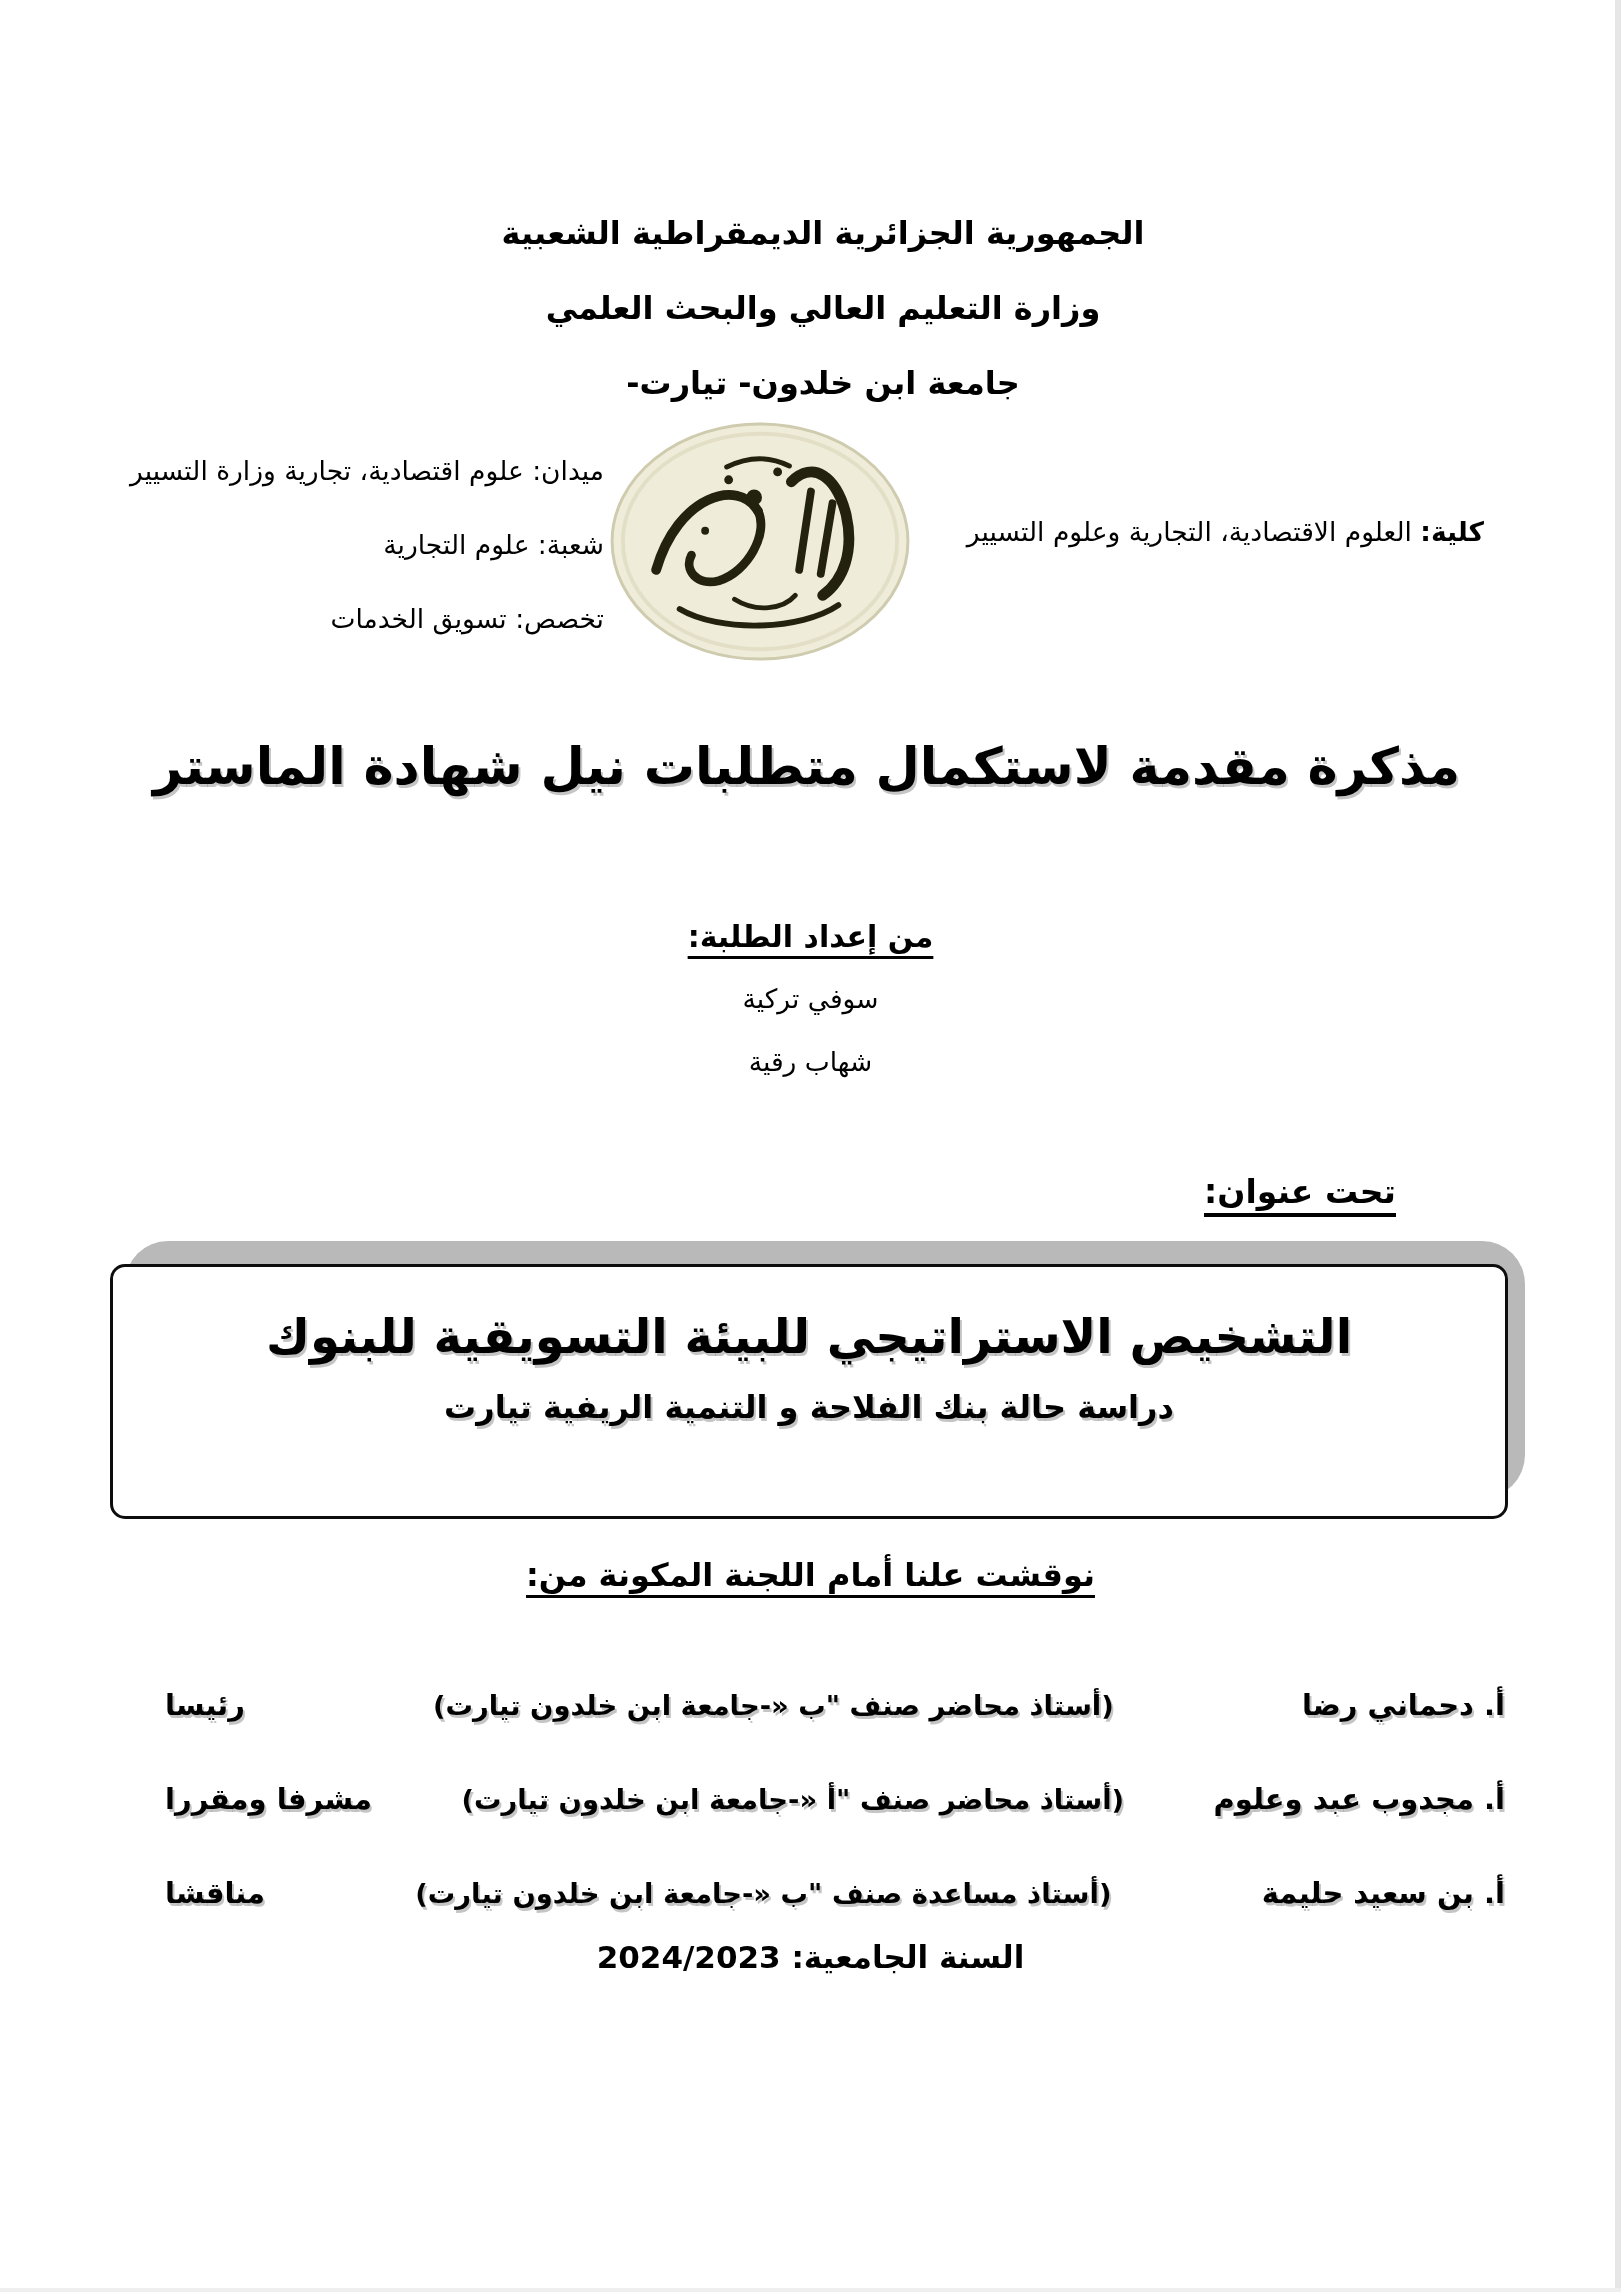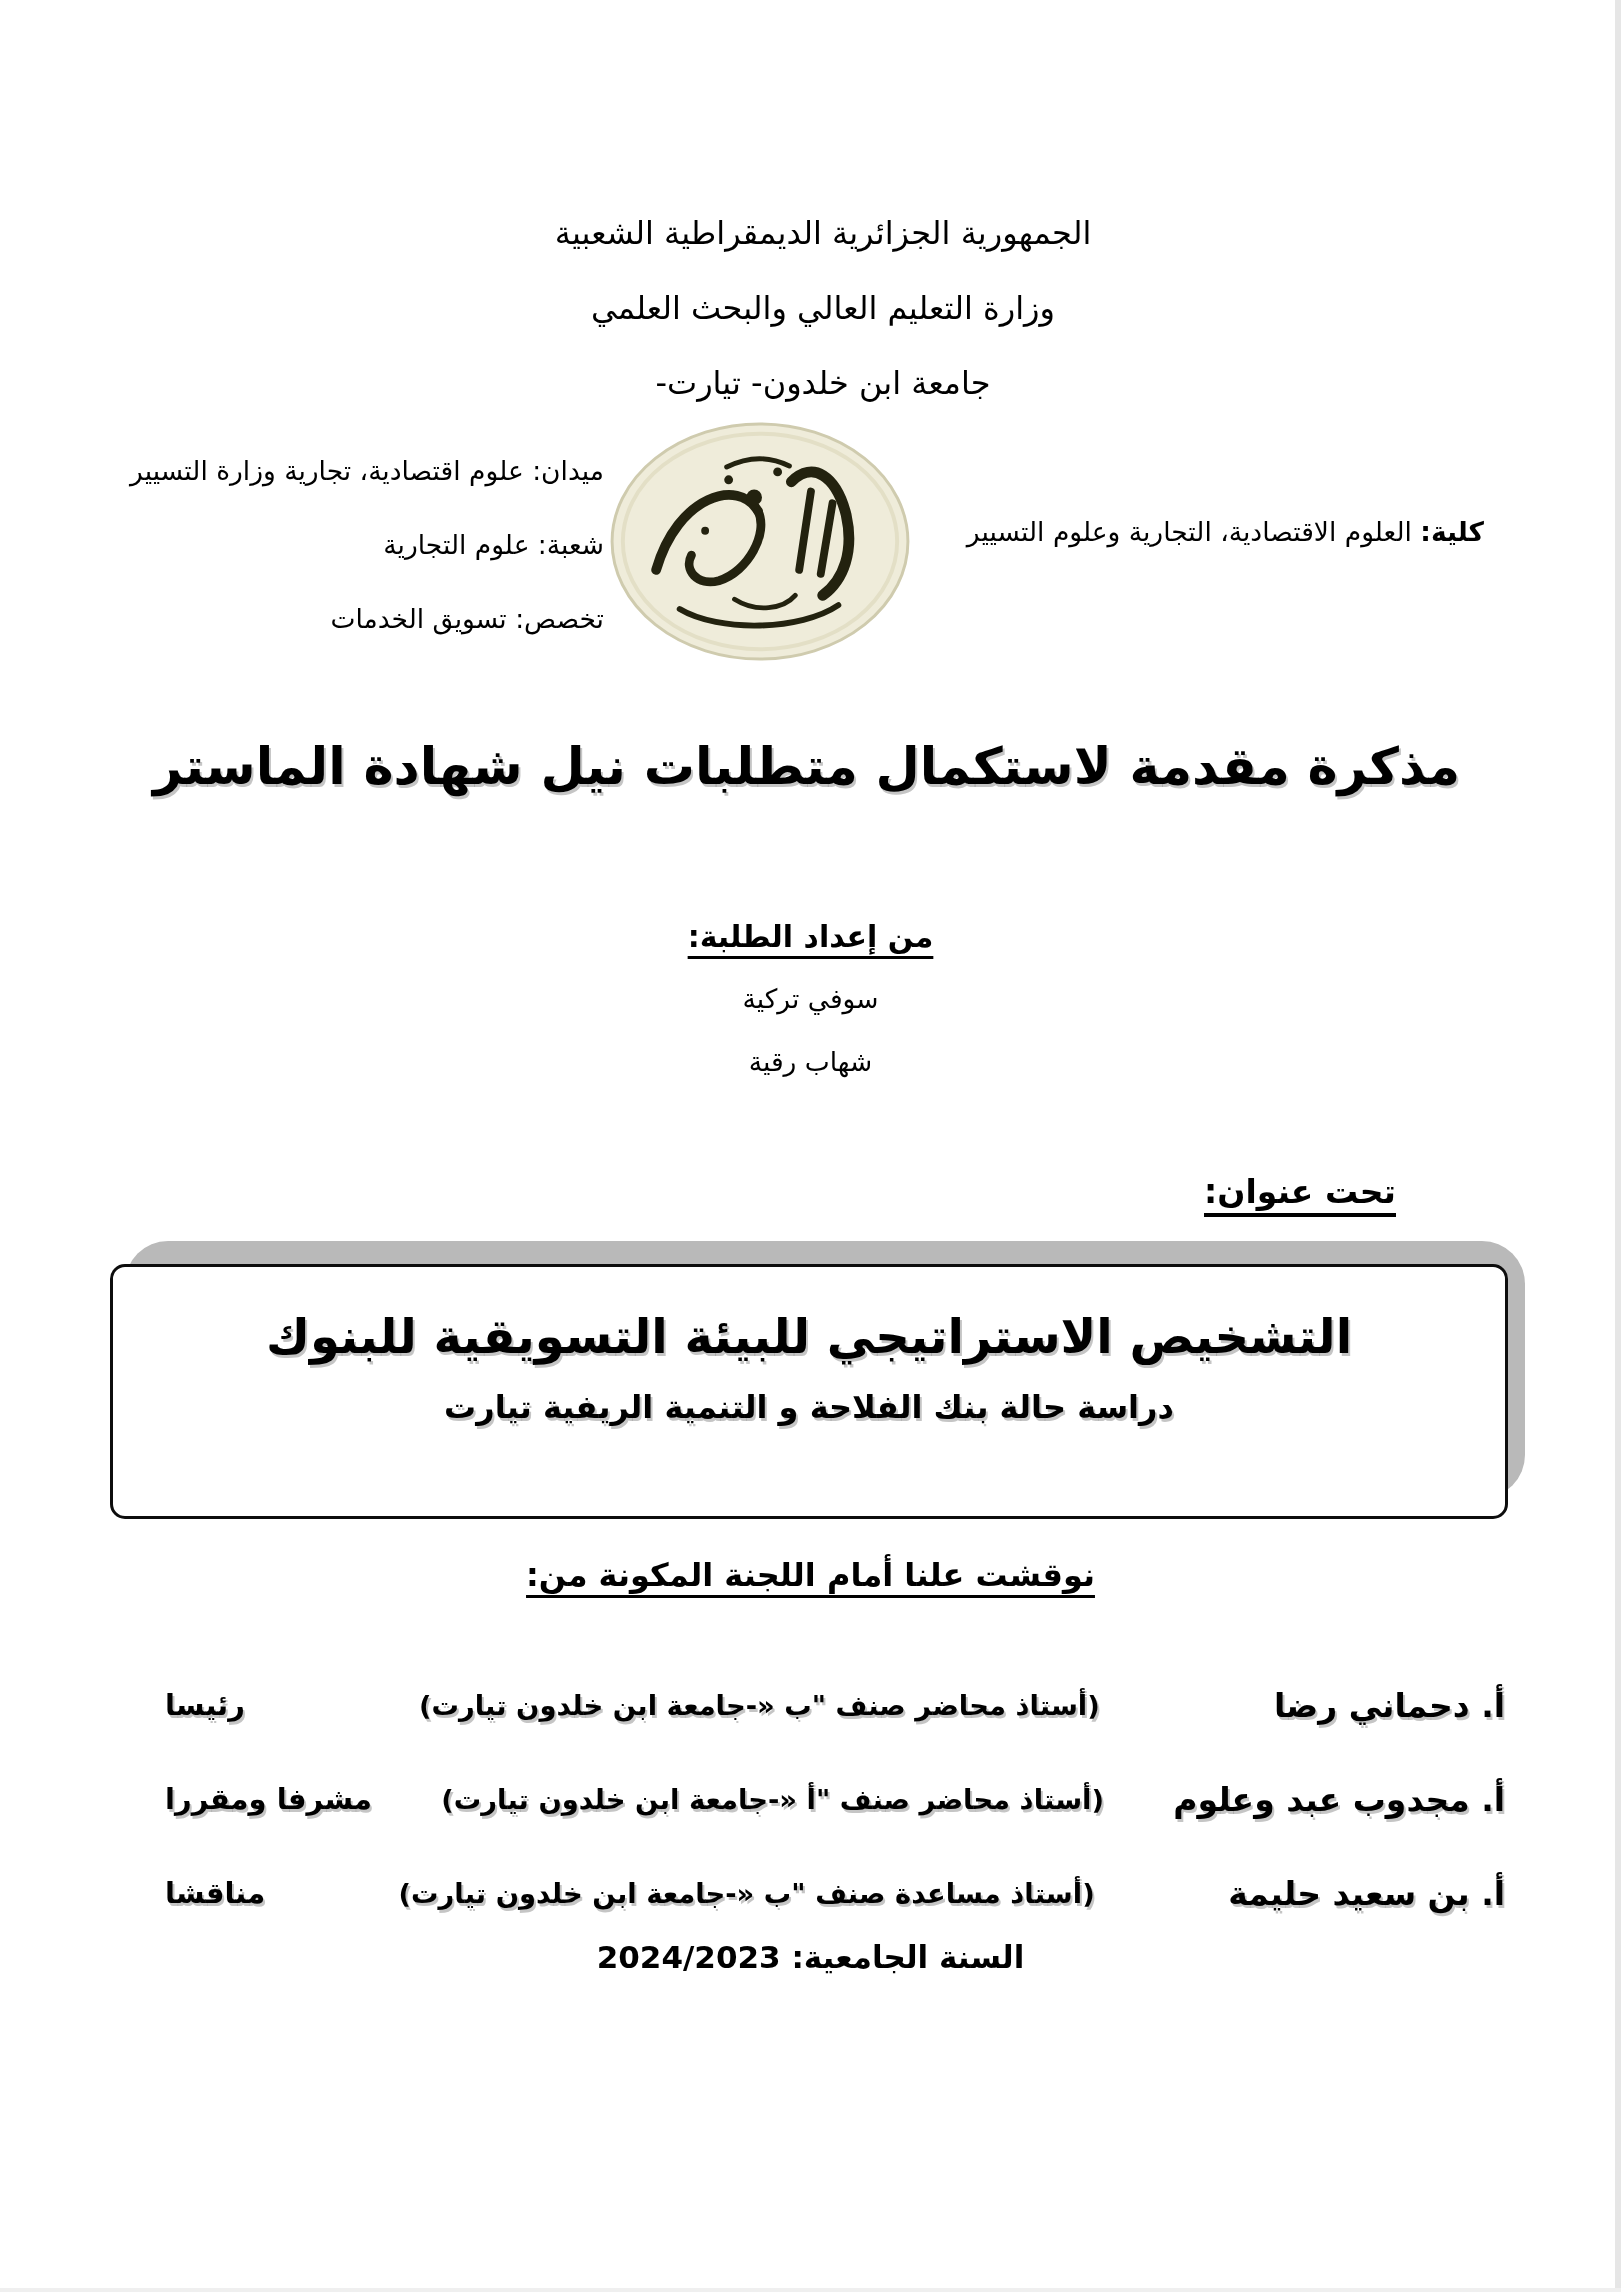--- a/index.html
+++ b/index.html
@@ -10,21 +10,21 @@
     font-family:"DejaVu Sans", sans-serif;
     color:#000;
     overflow:hidden;
     direction:rtl;
   }
   .edge-right{position:absolute;right:0;top:0;width:5.9px;height:100%;background:#e6e6e6;}
   .edge-bottom{position:absolute;right:0;bottom:0;width:100%;height:4.9px;background:#efefef;}
 
   
   .header{position:absolute;top:196px;left:0;right:0;text-align:center;}
-  .h-line{font-size:32px;font-weight:normal;line-height:75px;padding-left:25px;}
+  .h-line{font-size:32px;font-weight:bold;line-height:75px;padding-left:25px;}
 
   
   .left-info{
     position:absolute;top:434px;left:67px;width:537px;
     text-align:right;font-size:26.5px;line-height:74px;font-weight:normal;
   }
   .right-info{
     position:absolute;top:493px;right:137px;width:588px;
     text-align:right;font-size:26.5px;line-height:77px;
   }
@@ -67,21 +67,21 @@
   .box-subtitle{margin-top:23.5px;font-size:32px;font-weight:bold;}
 
   
   .committee-label{
     position:absolute;top:1556px;left:0;right:0;text-align:center;
     font-size:32px;font-weight:bold;
     text-decoration:underline;text-decoration-thickness:2.9px;text-underline-offset:8.8px;
   }
   .committee{position:absolute;top:1658px;left:165px;right:116px;}
   .c-row{display:flex;align-items:center;justify-content:space-between;height:94px;}
-  .c-name{font-size:33px;font-weight:bold;white-space:nowrap;}
+  .c-name{font-size:29px;font-weight:bold;white-space:nowrap;}
   .c-desc{font-size:27.4px;font-weight:bold;white-space:nowrap;}
   .c-role{font-size:29px;font-weight:bold;white-space:nowrap;}
 
   .year-line{
     position:absolute;top:1939px;left:0;right:0;text-align:center;
     font-size:31px;font-weight:bold;
   }
 
   
   .watermark{position:absolute;top:2107px;right:17.6px;width:608px;height:157px;direction:ltr;}

